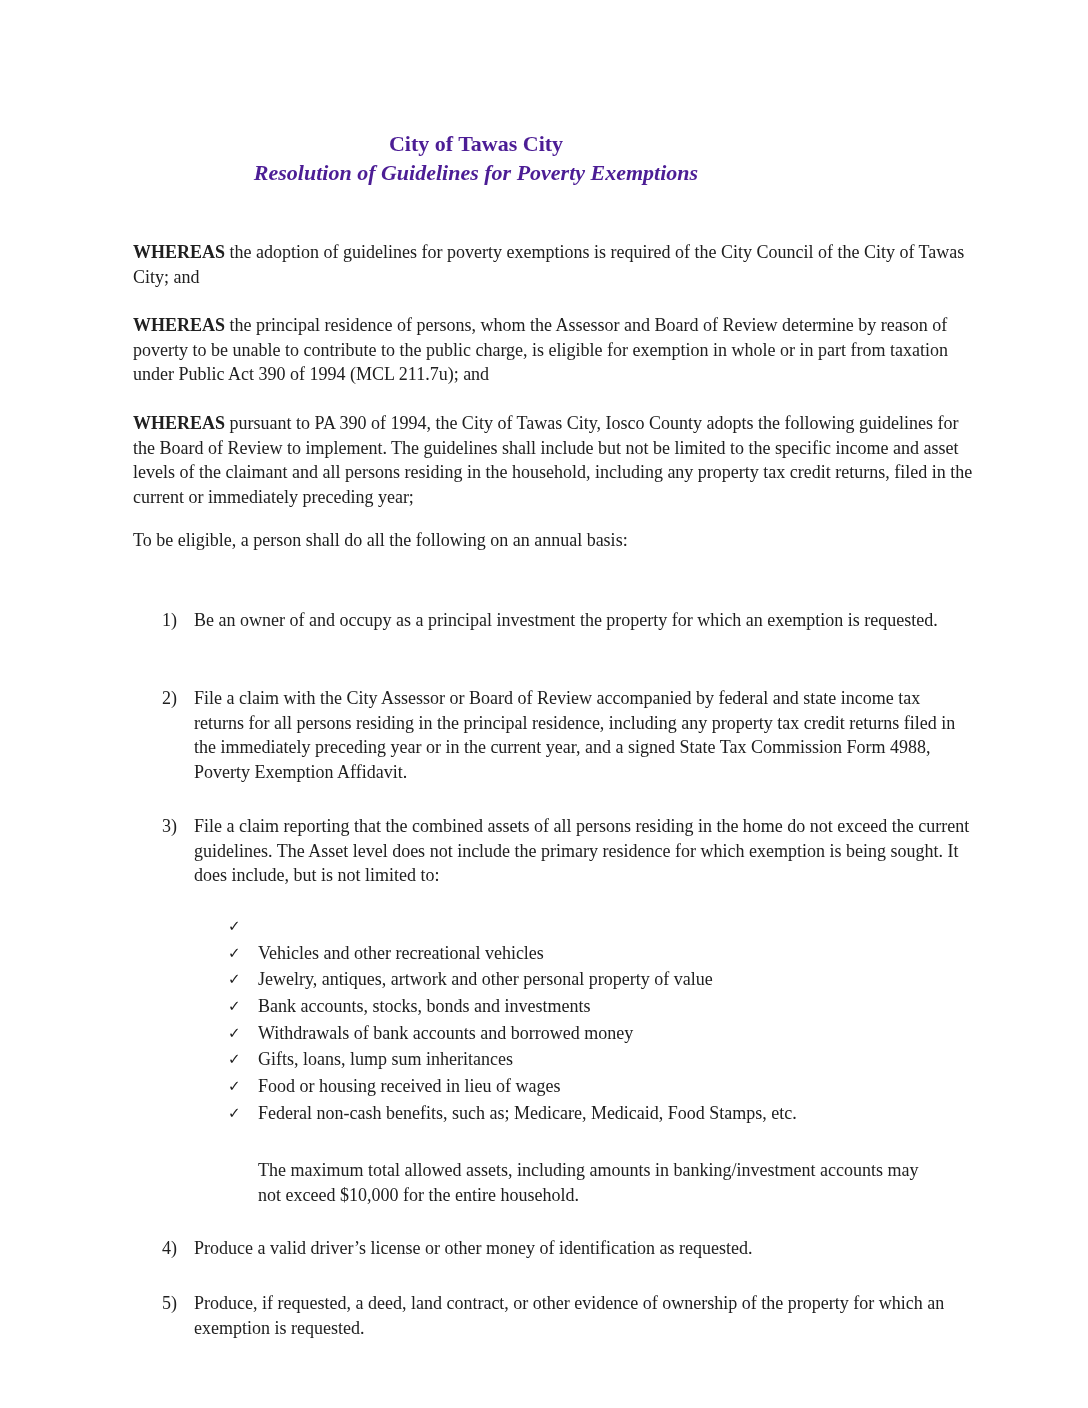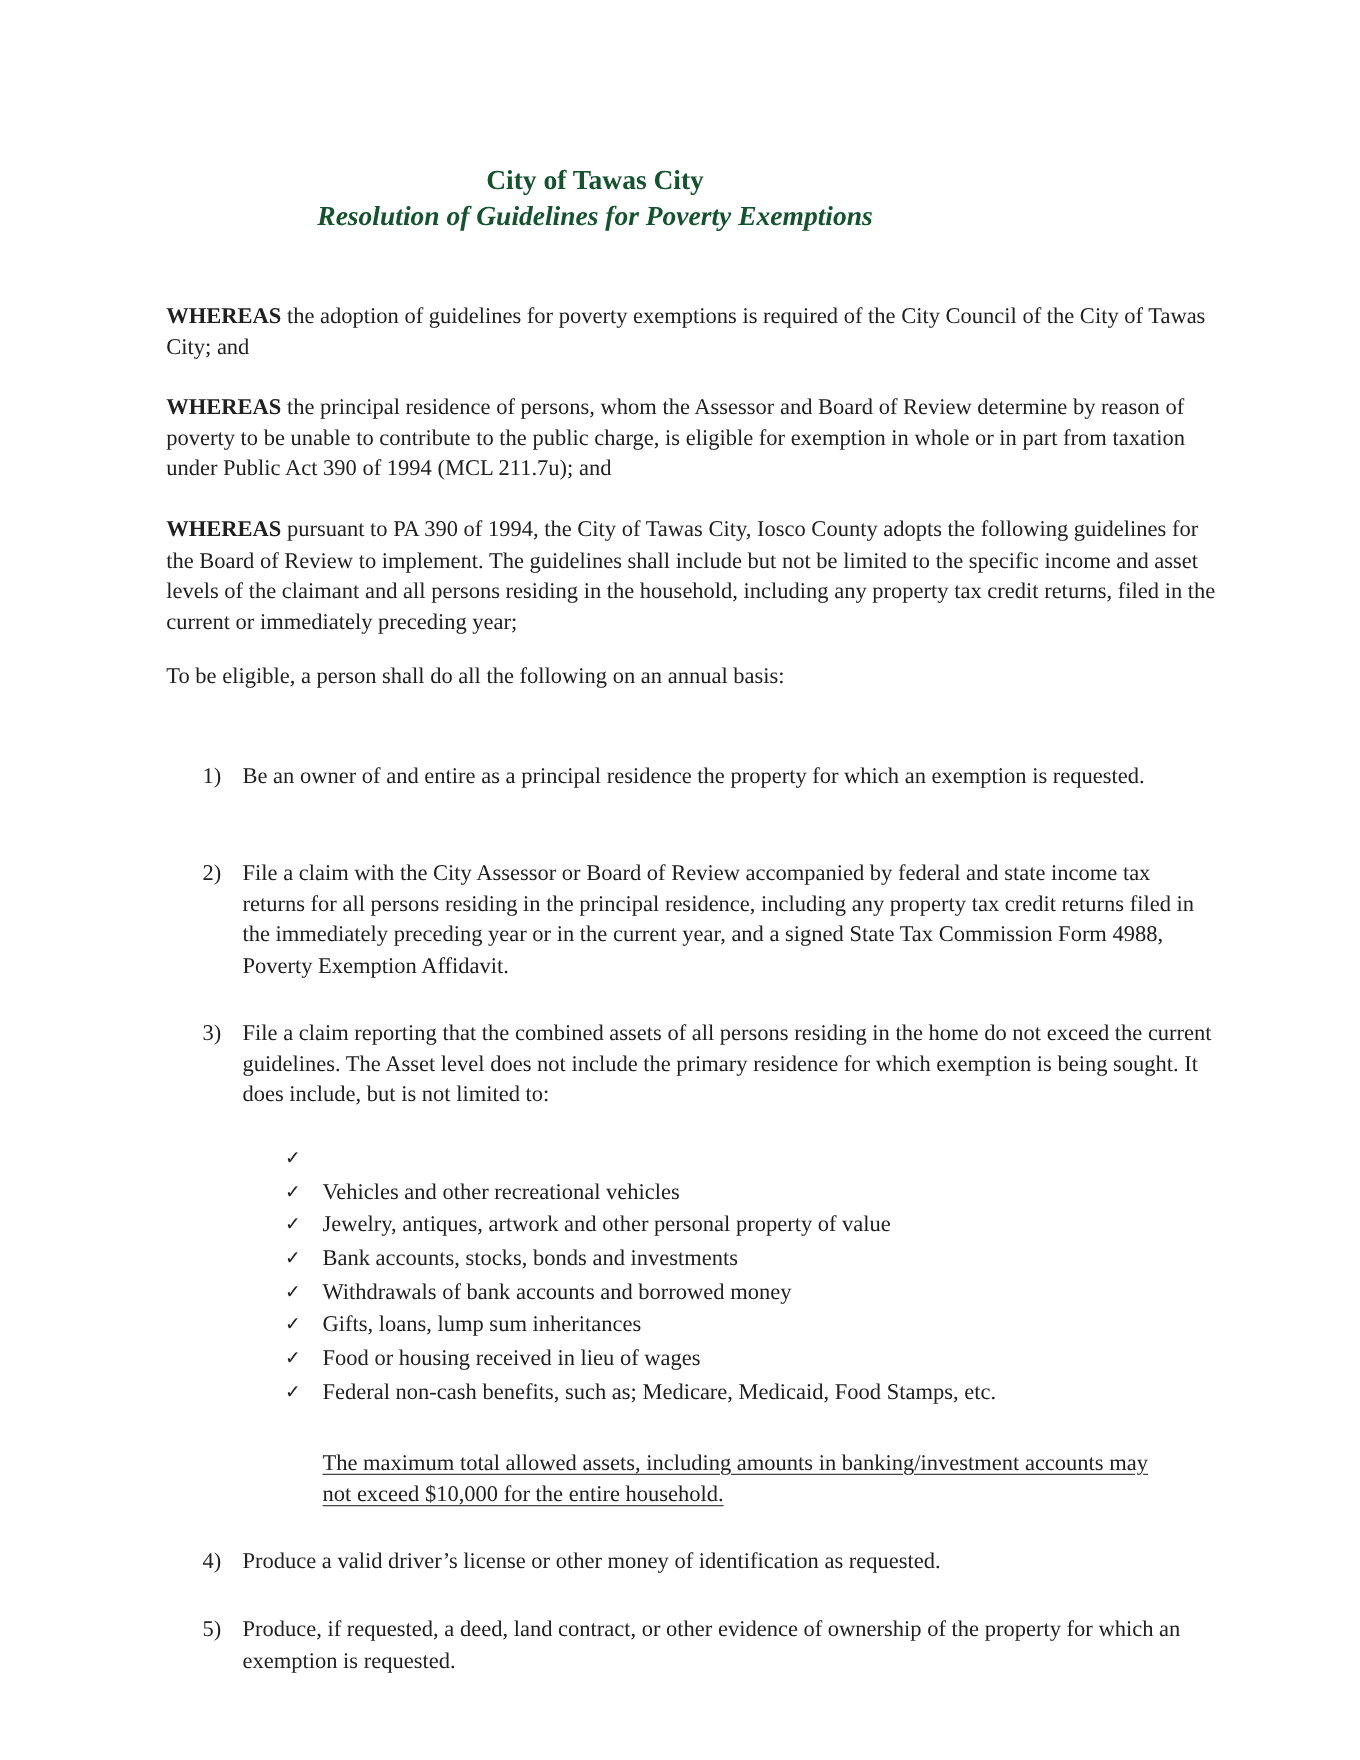--- a/index.html
+++ b/index.html
@@ -4,21 +4,21 @@
   <style>
     html, body { margin: 0; padding: 0; background: #ffffff; }
     body {
       width: 1088px; height: 1408px; position: relative; overflow: hidden;
       font-family: "Liberation Serif", "DejaVu Serif", serif;
       color: #1c1c1c;
     }
     .page { position: absolute; left: 0; top: 0; width: 1088px; height: 1408px; }
     .title {
       position: absolute; left: 0; width: 952px; text-align: center;
-      font-weight: bold; font-size: 22px; color: #14532d;
+      font-weight: bold; font-size: 22px; color: #4c1d95;
     }
     .t1 { top: 131px; }
     .t2 { top: 160px; font-style: italic; }
     .para {
       position: absolute; left: 133px; width: 845px;
       font-size: 18px; line-height: 24.5px; color: #202020;
     }
     .para b { font-weight: bold; margin-top: 11px; }
     .p1 { top: 240px; }
     .p2 { top: 313px; }
@@ -37,42 +37,42 @@
     .i5 { top: 1291px; }
     .checklist { position: absolute; left: 228px; top: 914px; width: 720px; }
     .check {
       position: relative; height: 26.7px; font-size: 18px; line-height: 24.5px; color: #202020;
     }
     .check .mark { position: absolute; left: 0; top: 0; width: 20px; font-family: "DejaVu Sans", sans-serif; font-size: 15px; }
     .check .ctext { position: absolute; left: 30px; top: 0; white-space: nowrap; }
     .note {
       position: absolute; left: 258px; top: 1158px; width: 670px;
       font-size: 18px; line-height: 24.5px; color: #202020;
-      text-decoration: underline; text-decoration-color: #444; text-underline-offset: 3px;
+      text-decoration-color: #444; text-underline-offset: 3px;
     }
   </style>
 </head>
 <body>
 
 <div class="page">
 
   <div class="title t1">City of Tawas City</div>
   <div class="title t2">Resolution of Guidelines for Poverty Exemptions</div>
 
   <div class="para p1"><b>WHEREAS</b><span> the adoption of guidelines for poverty exemptions is required of the City Council of the City of Tawas City; and</span></div>
 
   <div class="para p2"><b>WHEREAS</b><span> the principal residence of persons, whom the Assessor and Board of Review determine by reason of poverty to be unable to contribute to the public charge, is eligible for exemption in whole or in part from taxation under Public Act 390 of 1994 (MCL 211.7u); and</span></div>
 
   <div class="para p3"><b>WHEREAS</b><span> pursuant to PA 390 of 1994, the City of Tawas City, Iosco County adopts the following guidelines for the Board of Review to implement. The guidelines shall include but not be limited to the specific income and asset levels of the claimant and all persons residing in the household, including any property tax credit returns, filed in the current or immediately preceding year;</span></div>
 
   <div class="para p4">To be eligible, a person shall do all the following on an annual basis:</div>
 
   <div class="item i1">
     <span class="num">1)</span>
-    <span class="txt">Be an owner of and entire as a principal residence the property for which an exemption is requested.</span>
+    <span class="txt">Be an owner of and occupy as a principal investment the property for which an exemption is requested.</span>
   </div>
 
   <div class="item i2">
     <span class="num">2)</span>
     <span class="txt">File a claim with the City Assessor or Board of Review accompanied by federal and state income tax returns for all persons residing in the principal residence, including any property tax credit returns filed in the immediately preceding year or in the current year, and a signed State Tax Commission Form 4988, Poverty Exemption Affidavit.</span>
   </div>
 
   <div class="item i3">
     <span class="num">3)</span>
     <span class="txt">File a claim reporting that the combined assets of all persons residing in the home do not exceed the current guidelines.  The Asset level does not include the primary residence for which exemption is being sought.  It does include, but is not limited to:</span>

